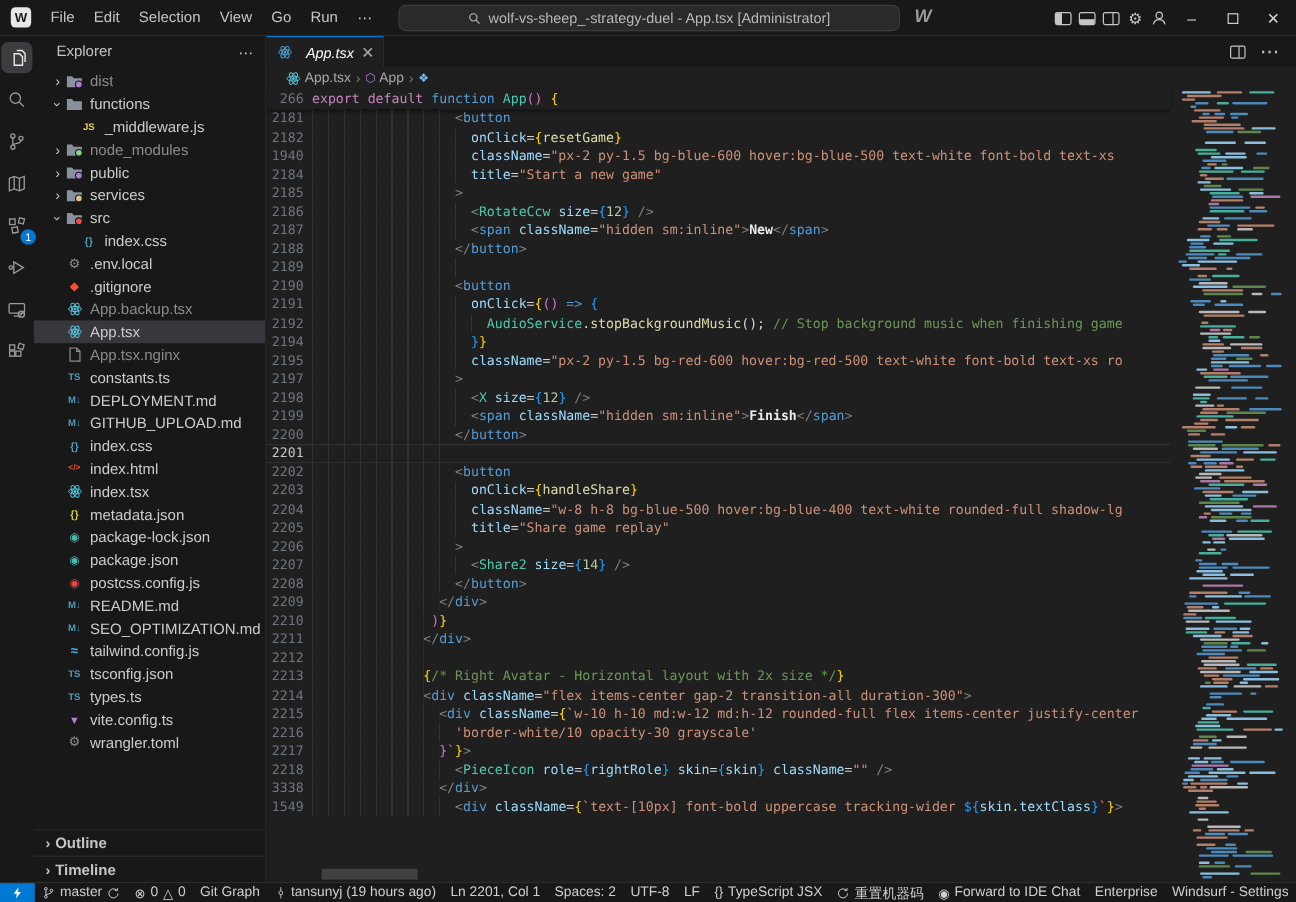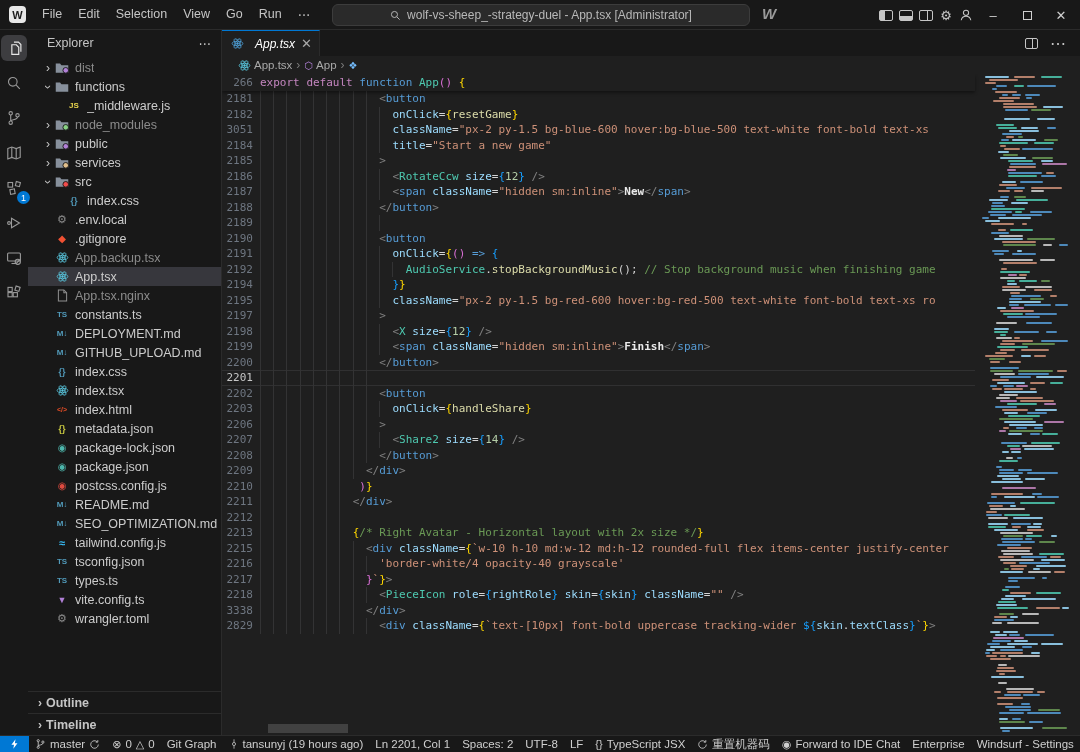--- a/index.html
+++ b/index.html
@@ -358,34 +358,34 @@
             <span class="fi t" style="color:#519aba">M↓</span>
             <span class="tname">GITHUB_UPLOAD.md</span>
           </div>
           <div class="trow">
             <span style="width:26px"></span>
             <span class="fi t" style="color:#519aba;font-size:9px">{}</span>
             <span class="tname">index.css</span>
           </div>
           <div class="trow">
             <span style="width:26px"></span>
+            <span class="fi t" style="color:#e44d26;font-size:7px">&lt;/&gt;</span>
+            <span class="tname">index.html</span>
+          </div>
+          <div class="trow">
+            <span style="width:26px"></span>
             <span class="fi">
               <svg width="13" height="13" viewBox="0 0 16 16" style="stroke:#58c4dc;fill:none;stroke-width:1">
                 <ellipse cx="8" cy="8" rx="6.6" ry="2.6"></ellipse>
                 <ellipse cx="8" cy="8" rx="6.6" ry="2.6" transform="rotate(60 8 8)"></ellipse>
                 <ellipse cx="8" cy="8" rx="6.6" ry="2.6" transform="rotate(120 8 8)"></ellipse>
                 <circle cx="8" cy="8" r="1.1" style="fill:#58c4dc"></circle>
               </svg>
             </span>
             <span class="tname">index.tsx</span>
-          </div>
-          <div class="trow">
-            <span style="width:26px"></span>
-            <span class="fi t" style="color:#e44d26;font-size:7px">&lt;/&gt;</span>
-            <span class="tname">index.html</span>
           </div>
           <div class="trow">
             <span style="width:26px"></span>
             <span class="fi t" style="color:#cbcb41;font-size:9px">{}</span>
             <span class="tname">metadata.json</span>
           </div>
           <div class="trow">
             <span style="width:26px"></span>
             <span class="fi" style="color:#4db6ac;font-size:10px">◉</span>
             <span class="tname">package-lock.json</span>
@@ -497,21 +497,21 @@
         <div class="codelines" id="codelines">
             <div class="cl">
               <span class="num">2181</span>
               <span class="ctext"><span class="guides" style="width: 18ch;"></span><span>                  </span><span class="tk-p">&lt;</span><span class="tk-t">button</span></span>
             </div>
             <div class="cl">
               <span class="num">2182</span>
               <span class="ctext"><span class="guides" style="width: 20ch;"></span><span>                    </span><span class="tk-a">onClick</span><span class="tk-d">=</span><span class="tk-b1">{</span><span class="tk-f">resetGame</span><span class="tk-b1">}</span></span>
             </div>
             <div class="cl">
-              <span class="num">3051</span>
+              <span class="num">1940</span>
               <span class="ctext"><span class="guides" style="width: 20ch;"></span><span>                    </span><span class="tk-a">className</span><span class="tk-d">=</span><span class="tk-s">"px-2 py-1.5 bg-blue-600 hover:bg-blue-500 text-white font-bold text-xs</span></span>
             </div>
             <div class="cl">
               <span class="num">2184</span>
               <span class="ctext"><span class="guides" style="width: 20ch;"></span><span>                    </span><span class="tk-a">title</span><span class="tk-d">=</span><span class="tk-s">"Start a new game"</span></span>
             </div>
             <div class="cl">
               <span class="num">2185</span>
               <span class="ctext"><span class="guides" style="width: 18ch;"></span><span>                  </span><span class="tk-p">&gt;</span></span>
             </div>
@@ -573,20 +573,28 @@
             </div>
             <div class="cl">
               <span class="num">2202</span>
               <span class="ctext"><span class="guides" style="width: 18ch;"></span><span>                  </span><span class="tk-p">&lt;</span><span class="tk-t">button</span></span>
             </div>
             <div class="cl">
               <span class="num">2203</span>
               <span class="ctext"><span class="guides" style="width: 20ch;"></span><span>                    </span><span class="tk-a">onClick</span><span class="tk-d">=</span><span class="tk-b1">{</span><span class="tk-f">handleShare</span><span class="tk-b1">}</span></span>
             </div>
             <div class="cl">
+              <span class="num">2204</span>
+              <span class="ctext"><span class="guides" style="width: 20ch;"></span><span>                    </span><span class="tk-a">className</span><span class="tk-d">=</span><span class="tk-s">"w-8 h-8 bg-blue-500 hover:bg-blue-400 text-white rounded-full shadow-lg</span></span>
+            </div>
+            <div class="cl">
+              <span class="num">2205</span>
+              <span class="ctext"><span class="guides" style="width: 20ch;"></span><span>                    </span><span class="tk-a">title</span><span class="tk-d">=</span><span class="tk-s">"Share game replay"</span></span>
+            </div>
+            <div class="cl">
               <span class="num">2206</span>
               <span class="ctext"><span class="guides" style="width: 18ch;"></span><span>                  </span><span class="tk-p">&gt;</span></span>
             </div>
             <div class="cl">
               <span class="num">2207</span>
               <span class="ctext"><span class="guides" style="width: 20ch;"></span><span>                    </span><span class="tk-p">&lt;</span><span class="tk-c">Share2</span><span class="tk-d"> </span><span class="tk-a">size</span><span class="tk-d">=</span><span class="tk-b3">{</span><span class="tk-n">14</span><span class="tk-b3">}</span><span class="tk-p"> /&gt;</span></span>
             </div>
             <div class="cl">
               <span class="num">2208</span>
               <span class="ctext"><span class="guides" style="width: 18ch;"></span><span>                  </span><span class="tk-p">&lt;/</span><span class="tk-t">button</span><span class="tk-p">&gt;</span></span>
@@ -605,41 +613,45 @@
             </div>
             <div class="cl">
               <span class="num">2212</span>
               <span class="ctext"><span class="guides" style="width: 14ch;"></span></span>
             </div>
             <div class="cl">
               <span class="num">2213</span>
               <span class="ctext"><span class="guides" style="width: 14ch;"></span><span>              </span><span class="tk-b1">{</span><span class="tk-m">/* Right Avatar - Horizontal layout with 2x size */</span><span class="tk-b1">}</span></span>
             </div>
             <div class="cl">
+              <span class="num">2214</span>
+              <span class="ctext"><span class="guides" style="width: 14ch;"></span><span>              </span><span class="tk-p">&lt;</span><span class="tk-t">div</span><span class="tk-d"> </span><span class="tk-a">className</span><span class="tk-d">=</span><span class="tk-s">"flex items-center gap-2 transition-all duration-300"</span><span class="tk-p">&gt;</span></span>
+            </div>
+            <div class="cl">
               <span class="num">2215</span>
               <span class="ctext"><span class="guides" style="width: 16ch;"></span><span>                </span><span class="tk-p">&lt;</span><span class="tk-t">div</span><span class="tk-d"> </span><span class="tk-a">className</span><span class="tk-d">=</span><span class="tk-b1">{</span><span class="tk-s">`w-10 h-10 md:w-12 md:h-12 rounded-full flex items-center justify-center</span></span>
             </div>
             <div class="cl">
               <span class="num">2216</span>
-              <span class="ctext"><span class="guides" style="width: 18ch;"></span><span>                  </span><span class="tk-s">'border-white/4 opacity-40 grayscale'</span></span>
+              <span class="ctext"><span class="guides" style="width: 18ch;"></span><span>                  </span><span class="tk-s">'border-white/10 opacity-30 grayscale'</span></span>
             </div>
             <div class="cl">
               <span class="num">2217</span>
               <span class="ctext"><span class="guides" style="width: 16ch;"></span><span>                </span><span class="tk-b2">}</span><span class="tk-s">`</span><span class="tk-b1">}</span><span class="tk-p">&gt;</span></span>
             </div>
             <div class="cl">
               <span class="num">2218</span>
               <span class="ctext"><span class="guides" style="width: 18ch;"></span><span>                  </span><span class="tk-p">&lt;</span><span class="tk-c">PieceIcon</span><span class="tk-d"> </span><span class="tk-a">role</span><span class="tk-d">=</span><span class="tk-b3">{</span><span class="tk-a">rightRole</span><span class="tk-b3">}</span><span class="tk-d"> </span><span class="tk-a">skin</span><span class="tk-d">=</span><span class="tk-b3">{</span><span class="tk-a">skin</span><span class="tk-b3">}</span><span class="tk-d"> </span><span class="tk-a">className</span><span class="tk-d">=</span><span class="tk-s">""</span><span class="tk-p"> /&gt;</span></span>
             </div>
             <div class="cl">
               <span class="num">3338</span>
               <span class="ctext"><span class="guides" style="width: 16ch;"></span><span>                </span><span class="tk-p">&lt;/</span><span class="tk-t">div</span><span class="tk-p">&gt;</span></span>
             </div>
             <div class="cl">
-              <span class="num">2829</span>
+              <span class="num">1549</span>
               <span class="ctext"><span class="guides" style="width: 18ch;"></span><span>                  </span><span class="tk-p">&lt;</span><span class="tk-t">div</span><span class="tk-d"> </span><span class="tk-a">className</span><span class="tk-d">=</span><span class="tk-b1">{</span><span class="tk-s">`text-[10px] font-bold uppercase tracking-wider </span><span class="tk-b3">${</span><span class="tk-a">skin</span><span class="tk-d">.</span><span class="tk-a">textClass</span><span class="tk-b3">}</span><span class="tk-s">`</span><span class="tk-b1">}</span><span class="tk-p">&gt;</span></span>
             </div>
           </div>
         <div class="hscroll"></div>
         <div class="minimap">
             <div class="mm-inner" id="mm">
               <div class="mm-seg" style="left: 7px; top: 2px; width: 24.3125px; background: rgb(156, 220, 254);"></div>
               <div class="mm-seg" style="left: 36.3125px; top: 2px; width: 20.7969px; background: rgb(206, 145, 120);"></div>
               <div class="mm-seg" style="left: 63.1093px; top: 2px; width: 21.3087px; background: rgb(78, 201, 176);"></div>
               <div class="mm-seg" style="left: 11px; top: 5px; width: 28.9441px; background: rgb(206, 145, 120);"></div>

